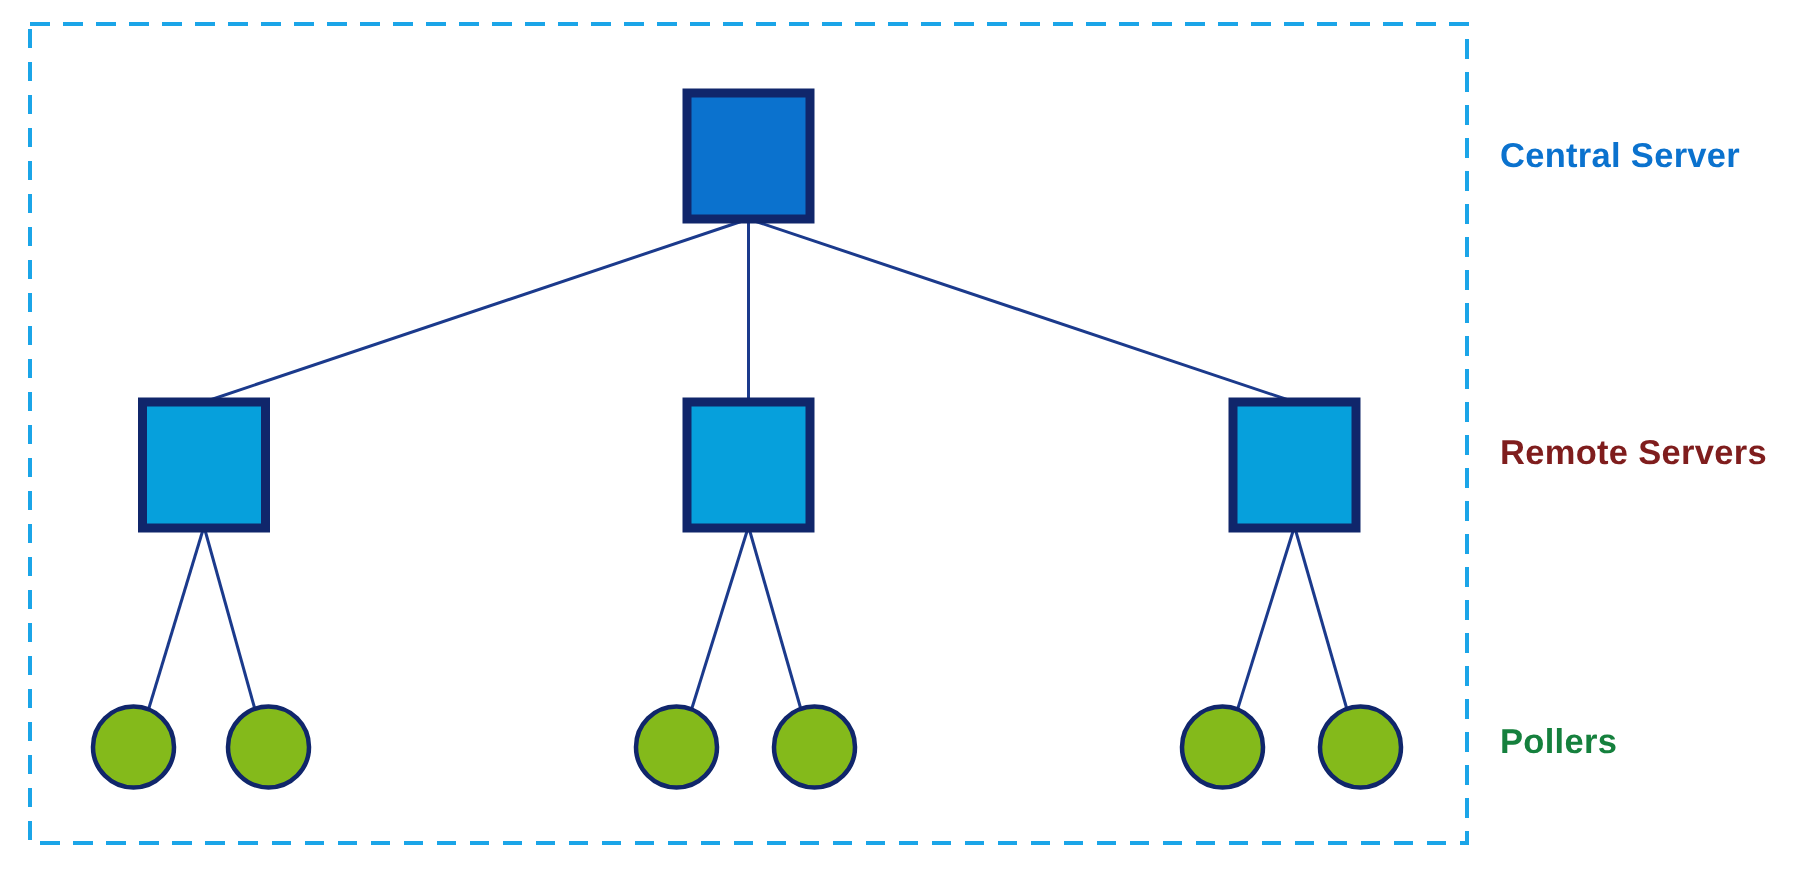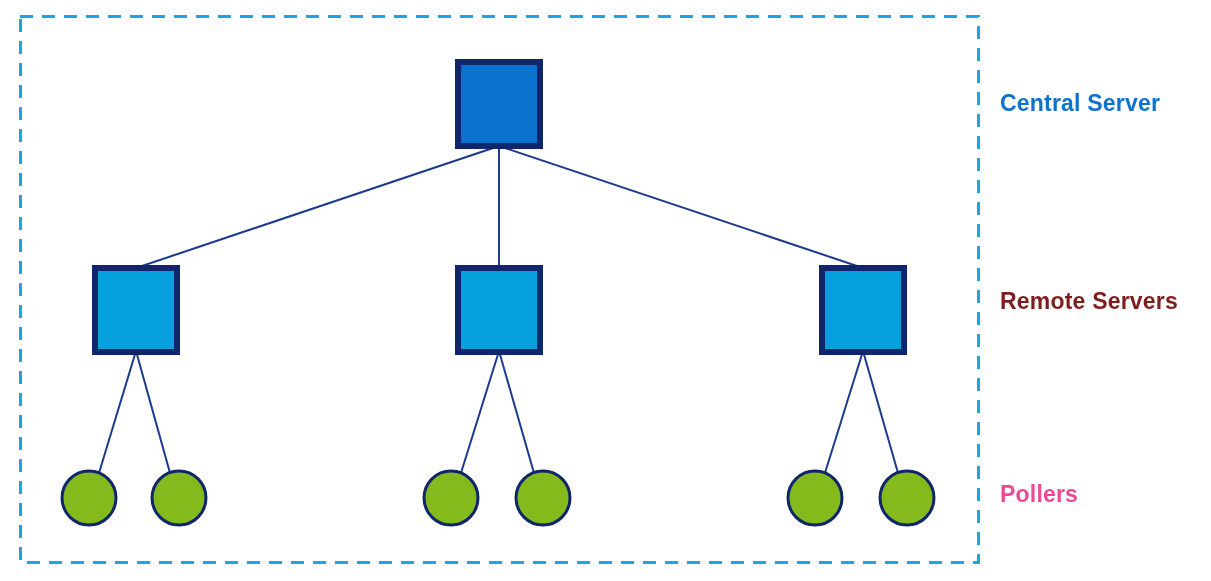--- a/index.html
+++ b/index.html
@@ -28,21 +28,21 @@
     position: absolute;
     font-family: "Liberation Sans", sans-serif;
     font-weight: bold;
     font-size: 23px;
     letter-spacing: 0.2px;
     white-space: nowrap;
     line-height: 1;
   }
   #label-central-server { left: 1000px; top: 92px;  color: #0b72ce; }
   #label-remote-servers { left: 1000px; top: 290px; color: #7f1d1d; }
-  #label-pollers        { left: 1000px; top: 483px; color: #ec4899; }
+  #label-pollers        { left: 1000px; top: 483px; color: #15803d; }
 </style>
 </head>
 <body>
 
 <div id="canvas">
 
   <svg id="diagram-svg" viewBox="0 0 1211 581" xmlns="http://www.w3.org/2000/svg">
 
     <rect x="20" y="16" width="958" height="546" fill="none" stroke="#1ba5e8" stroke-width="3" stroke-dasharray="13,9" shape-rendering="crispEdges"></rect>
 

